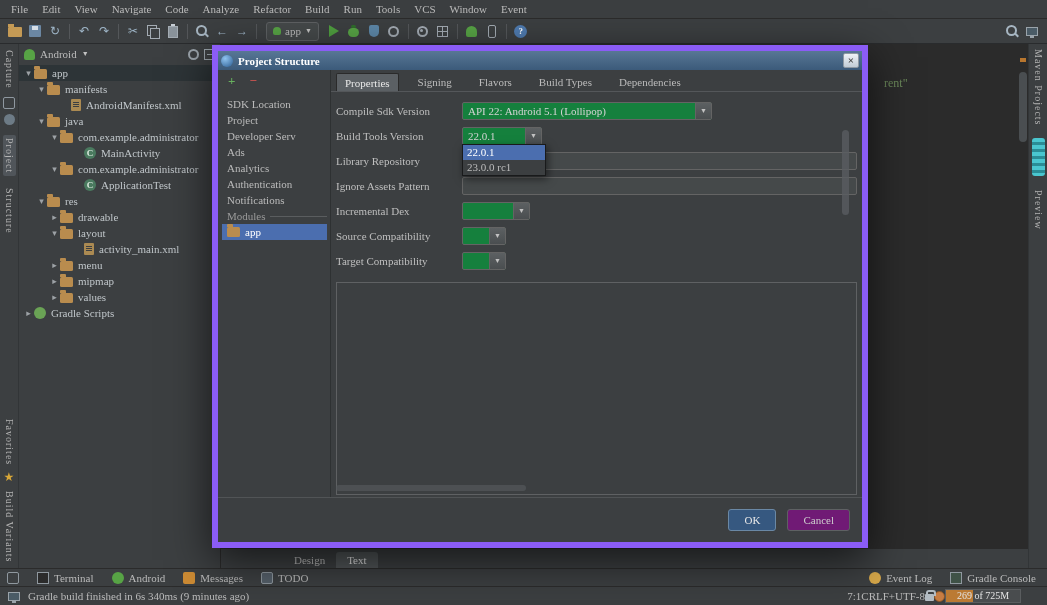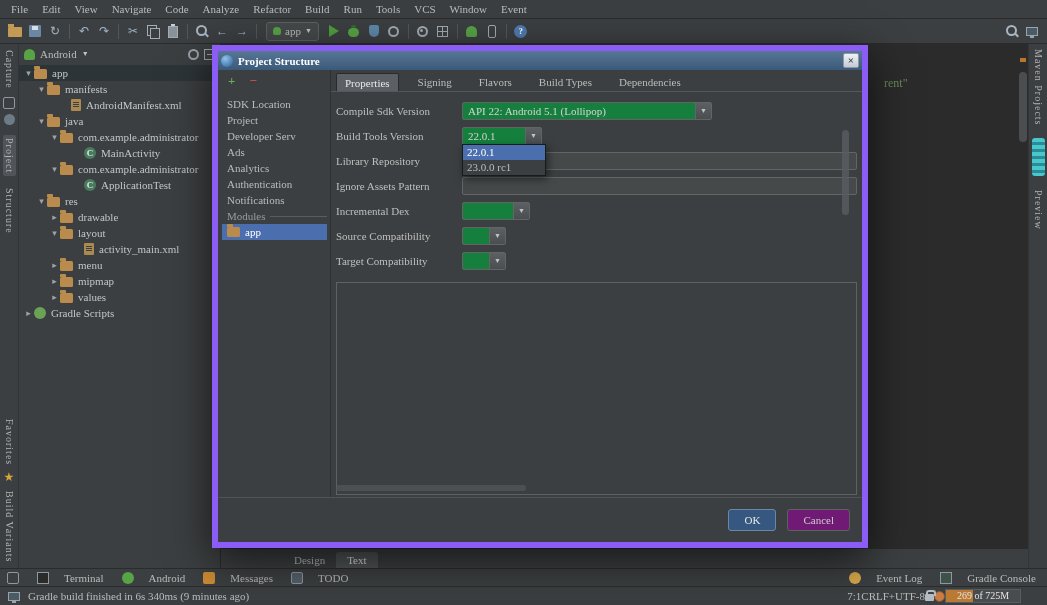--- a/index.html
+++ b/index.html
@@ -144,21 +144,21 @@
   .dlg-footline{position:absolute;left:0;right:0;bottom:44px;height:1px;background:#515456}
   .dlg-btns{position:absolute;right:12px;bottom:11px;display:flex;gap:11px}
   .btn{min-width:48px;height:22px;padding:0 15px;display:flex;align-items:center;justify-content:center;
     border-radius:3px;cursor:default}
   .btn-ok{background:#365880;border:1px solid #6a88a5;color:#e8e8e8}
   .btn-cancel{background:#701a75;border:1px solid #5e6163;color:#cfcfcf}
 
   
   .botbar{position:absolute;left:0;top:568px;width:100%;height:18px;background:#3c3f41;
     border-top:1px solid #2b2b2b;display:flex;align-items:center;padding:0 7px}
-  .bwb{display:flex;align-items:center;gap:15px;margin-right:18px;cursor:default}
+  .bwb{display:flex;align-items:center;gap:5px;margin-right:18px;cursor:default}
   .bi{width:12px;height:12px;flex:none}
   .bi-quick{border:1px solid #8f989f;border-radius:2px}
   .bi-term{border:1px solid #8f989f;background:#2b2b2b}
   .bi-droid{background:#57a345;border-radius:50%}
   .bi-msg{background:#cd8b34;border-radius:2px}
   .bi-todo{border:1px solid #8f989f;border-radius:2px;background:#55606a}
   .bi-evt{background:#d7a84a;border-radius:50%}
   .bi-gc{border:1px solid #8f989f;background:#3f5247}
 
   

